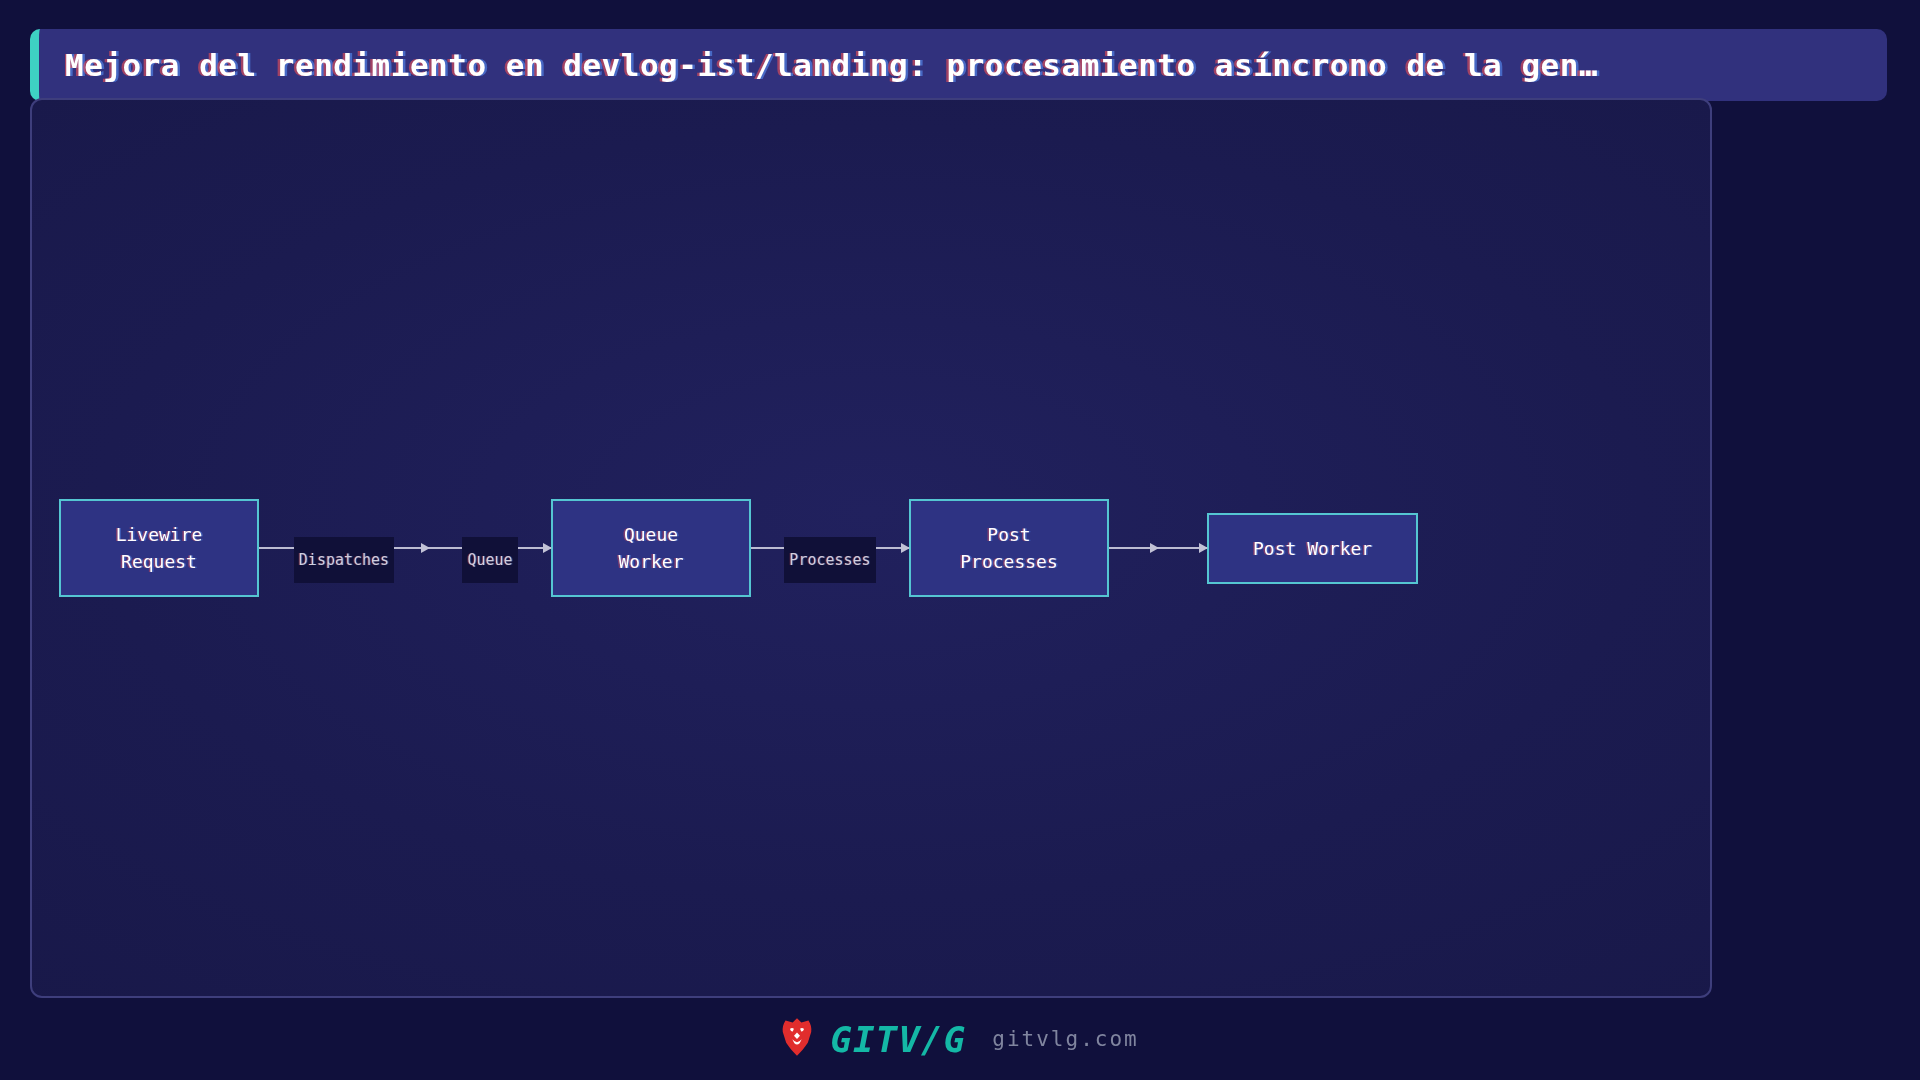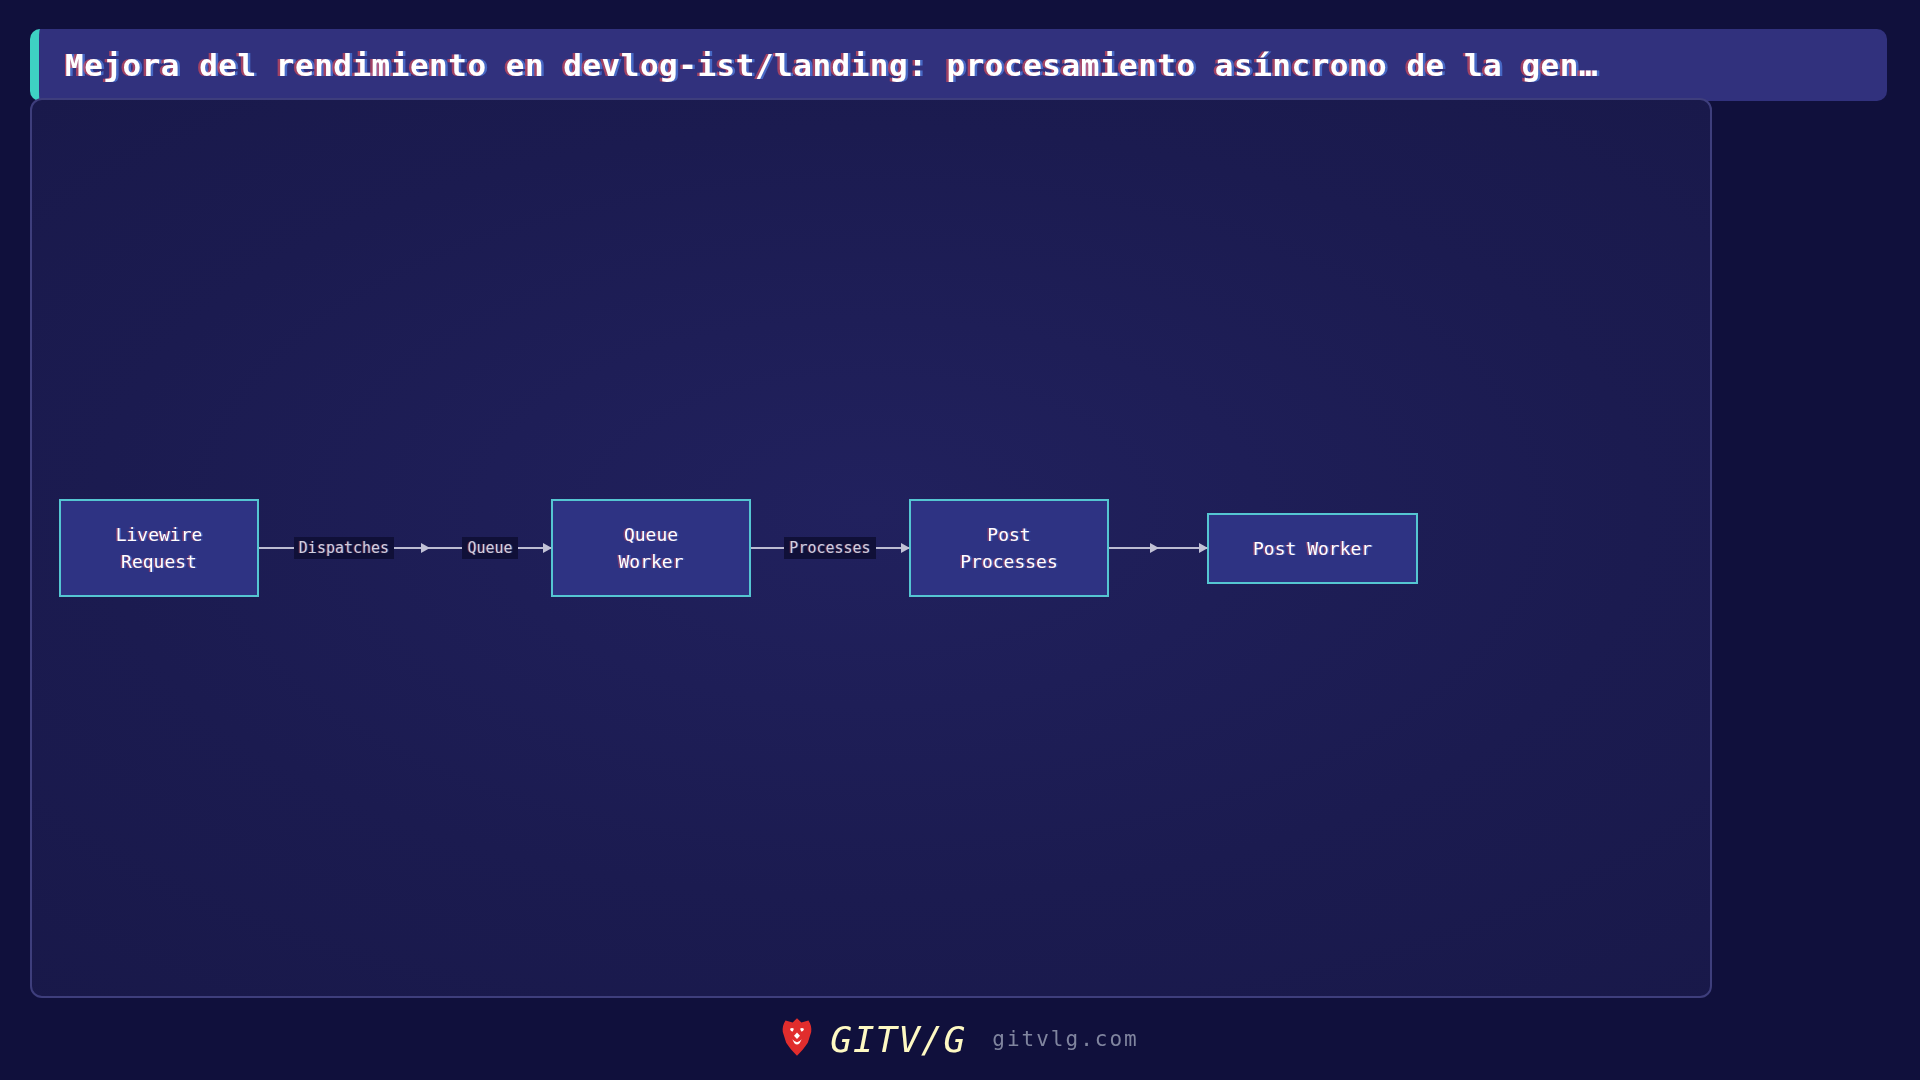--- a/index.html
+++ b/index.html
@@ -83,44 +83,44 @@
     border-top: 5px solid transparent;
     border-bottom: 5px solid transparent;
   }
   .edge .edge-label {
     position: absolute;
     top: -12px;
     background: #101038;
     color: #cfcfdd;
     font-size: 15px;
     line-height: 22px;
-    padding: 0 5px;
+    padding: 12px 5px;
     white-space: nowrap;
     text-shadow: -1px 0 0 rgba(255, 80, 80, 0.35), 1px 0 0 rgba(90, 150, 255, 0.35);
   }
 
   
   .footer {
     position: absolute;
     left: 0; bottom: 0;
     width: 100%; height: 82px;
     display: flex;
     align-items: center;
     justify-content: center;
   }
   .footer .logo {
     width: 32px; height: 40px;
     margin-right: 17px;
     margin-top: -4px;
   }
   .footer .brand {
     font-size: 36px;
-    font-weight: normal;
+    font-weight: bold;
     font-style: italic;
-    color: #fef9c3;
+    color: #14b8a6;
     letter-spacing: 1px;
     margin-right: 26px;
   }
   .footer .domain {
     font-size: 21px;
     color: #80859f;
     letter-spacing: 2px;
   }
 </style>
 </head>

